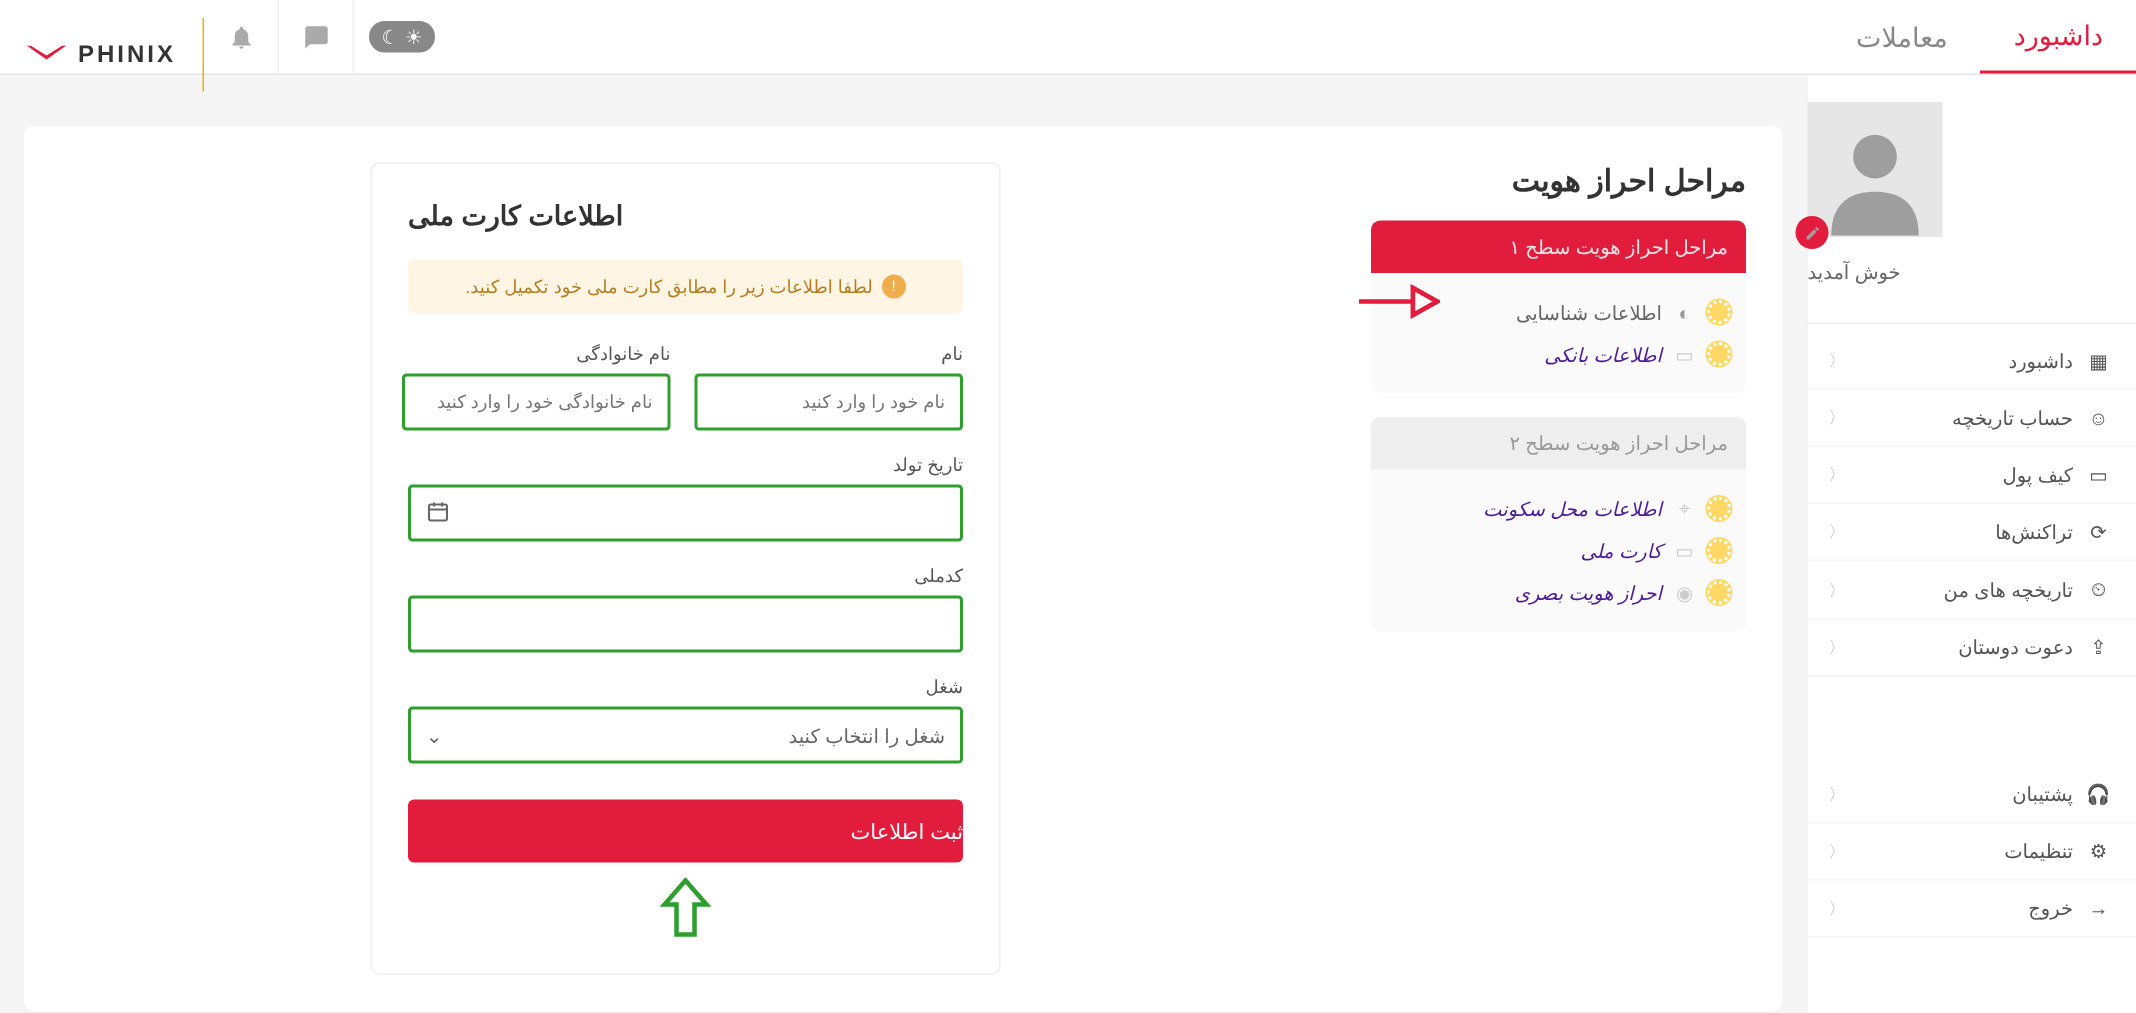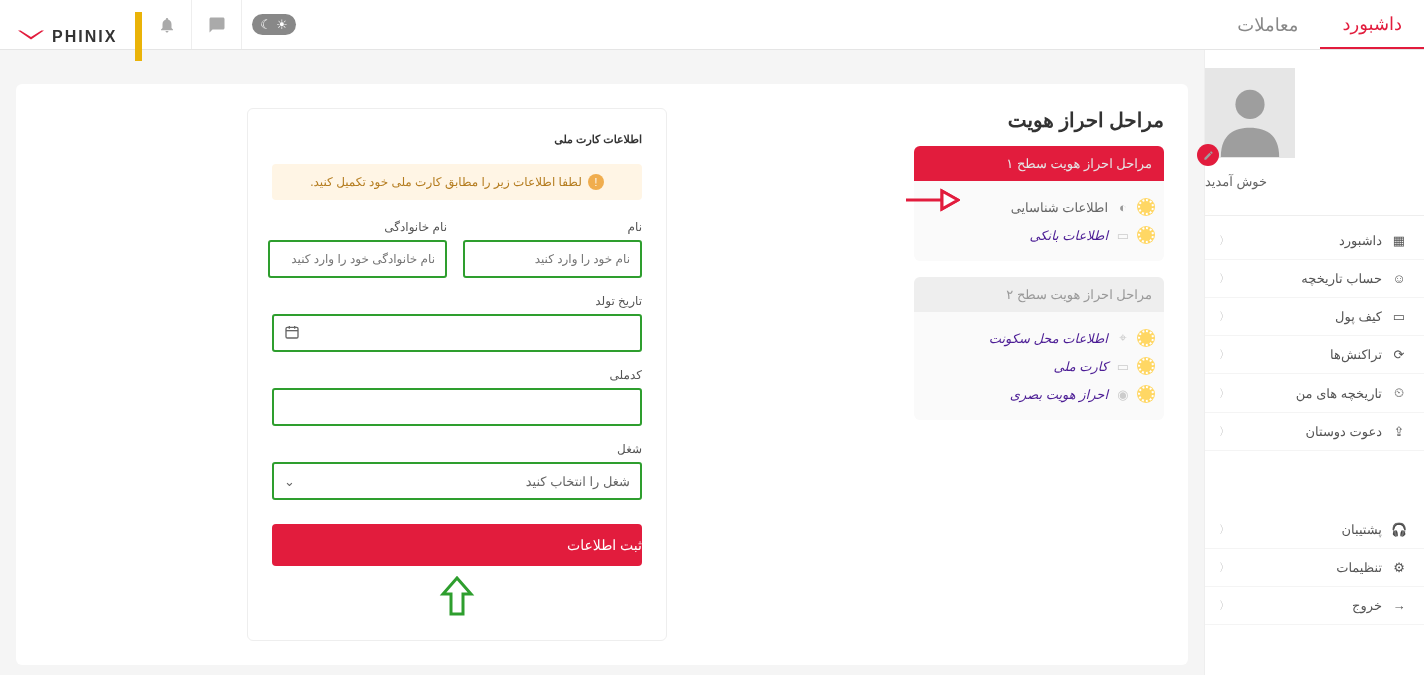--- a/index.html
+++ b/index.html
@@ -8,21 +8,21 @@
 
 .topbar { height: 50px; background: #fff; border-bottom: 1px solid #e5e5e5; display: flex; align-items: center; }
 .topbar-right { display: flex; align-items: center; height: 100%; }
 .nav-tab { padding: 0 22px; height: 100%; display: flex; align-items: center; cursor: pointer; color: #888; font-size: 18px; }
 .nav-tab.active { color: #e21c3d; border-bottom: 2px solid #e21c3d; }
 .topbar-left { margin-right: auto; display: flex; align-items: center; height: 100%; }
 .theme-toggle { background: #888; border-radius: 14px; padding: 3px 8px; display: flex; gap: 4px; margin: 0 10px; }
 .theme-toggle span { color: #fff; font-size: 13px; }
 .topbar-icon { width: 50px; height: 100%; display: flex; align-items: center; justify-content: center; border-right: 1px solid #eee; cursor: pointer; }
 .topbar-icon svg { fill: #aaa; }
-.logo-wrap { display: flex; align-items: center; gap: 8px; padding: 0 18px; border-right: 7px solid #eab308; height: 100%; margin-top: 24px; }
+.logo-wrap { display: flex; align-items: center; gap: 8px; padding: 0 18px; border-right: 1px solid #eab308; height: 100%; margin-top: 24px; }
 .logo-text { font-weight: bold; letter-spacing: 2px; font-size: 16px; color: #333; }
 
 
 .layout { display: flex; min-height: calc(100vh - 50px); }
 
 
 .sidebar { width: 220px; background: #fff; border-left: 1px solid #eee; }
 .profile { display: flex; flex-direction: column; align-items: flex-end; padding: 18px 0; }
 .avatar-box { position: relative; width: 90px; height: 90px; background: #e6e6e6; display: flex; align-items: flex-end; justify-content: center; }
 .avatar-box svg { fill: #9e9e9e; }
@@ -51,21 +51,21 @@
 .stage-line { display: flex; align-items: center; gap: 8px; padding: 6px 0; font-size: 13px; }
 .stage-dot { width: 16px; height: 16px; border-radius: 50%; background: #ffd764; border: 2px dotted #fff; box-shadow: 0 0 0 1px #ffd764; flex-shrink: 0; }
 .stage-icon { width: 14px; color: #999; display: flex; justify-content: center; }
 .stage-label { color: #666; }
 .stage-label.muted { color: #4c1d95; font-style: italic; }
 .stage-icon.muted { color: #ccc; }
 
 
 .form-wrap { flex: 1; display: flex; justify-content: center; }
 .form-card { width: 420px; border: 1px solid #eee; border-radius: 6px; padding: 24px; }
-.form-title { text-align: right; font-weight: bold; font-size: 11px; margin-bottom: 18px; }
+.form-title { text-align: left; font-weight: bold; font-size: 18px; margin-bottom: 18px; }
 .info-badge { background: #fff5e5; color: #b57d20; padding: 10px 12px; border-radius: 4px; text-align: center; font-size: 12px; margin-bottom: 20px; display: flex; align-items: center; justify-content: center; gap: 6px; }
 .info-badge-dot { width: 16px; height: 16px; background: #f0ad4e; border-radius: 50%; color: #fff; display: flex; align-items: center; justify-content: center; font-size: 10px; }
 
 .row { display: flex; gap: 16px; margin-bottom: 16px; }
 .field { flex: 1; display: flex; flex-direction: column; }
 .field-label { font-size: 12px; color: #555; margin-bottom: 6px; text-align: right; }
 .field-input { height: 38px; border: 2px solid #2e9e2e; border-radius: 3px; padding: 0 10px; font-family: inherit; font-size: 12px; outline: none; direction: rtl; text-align: right; }
 .date-wrap { height: 38px; border: 2px solid #2e9e2e; border-radius: 3px; padding: 0 10px; display: flex; align-items: center; }
 .date-wrap input { flex: 1; border: none; outline: none; font-family: inherit; direction: rtl; text-align: right; }
 .date-icon { color: #666; }

